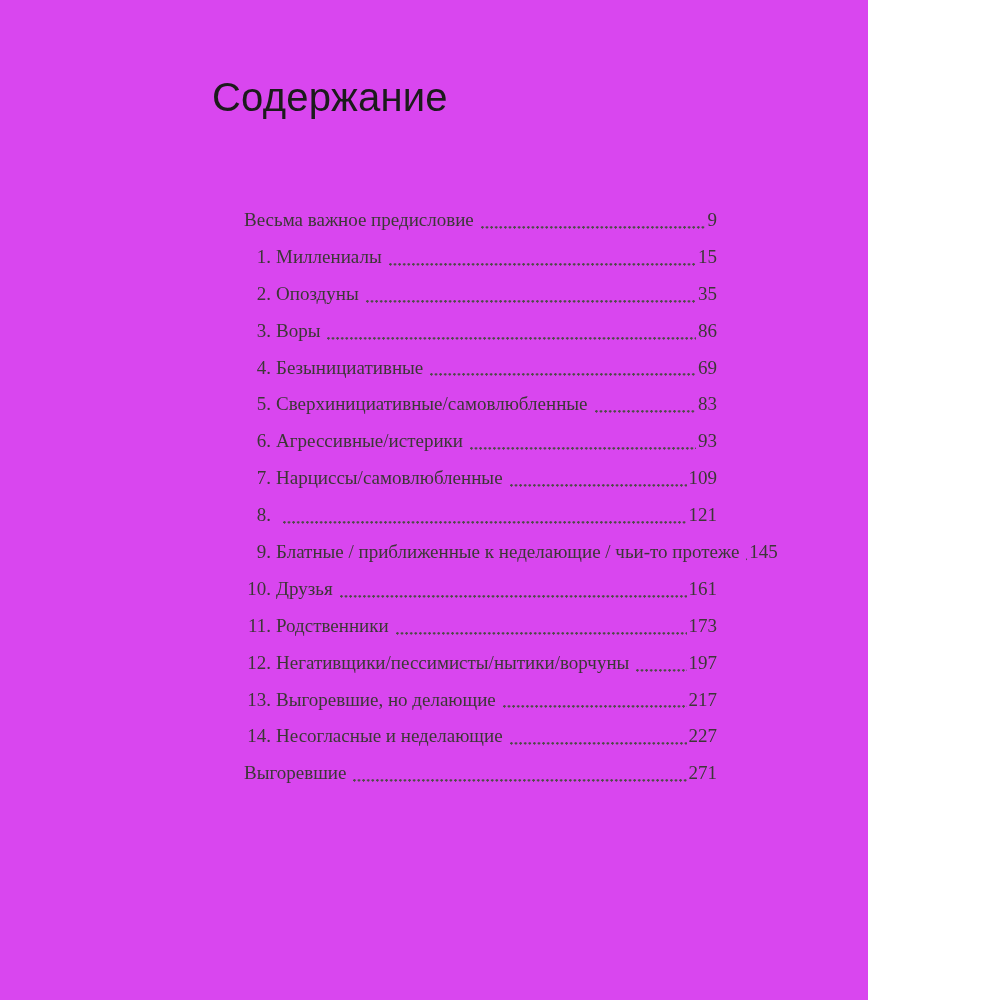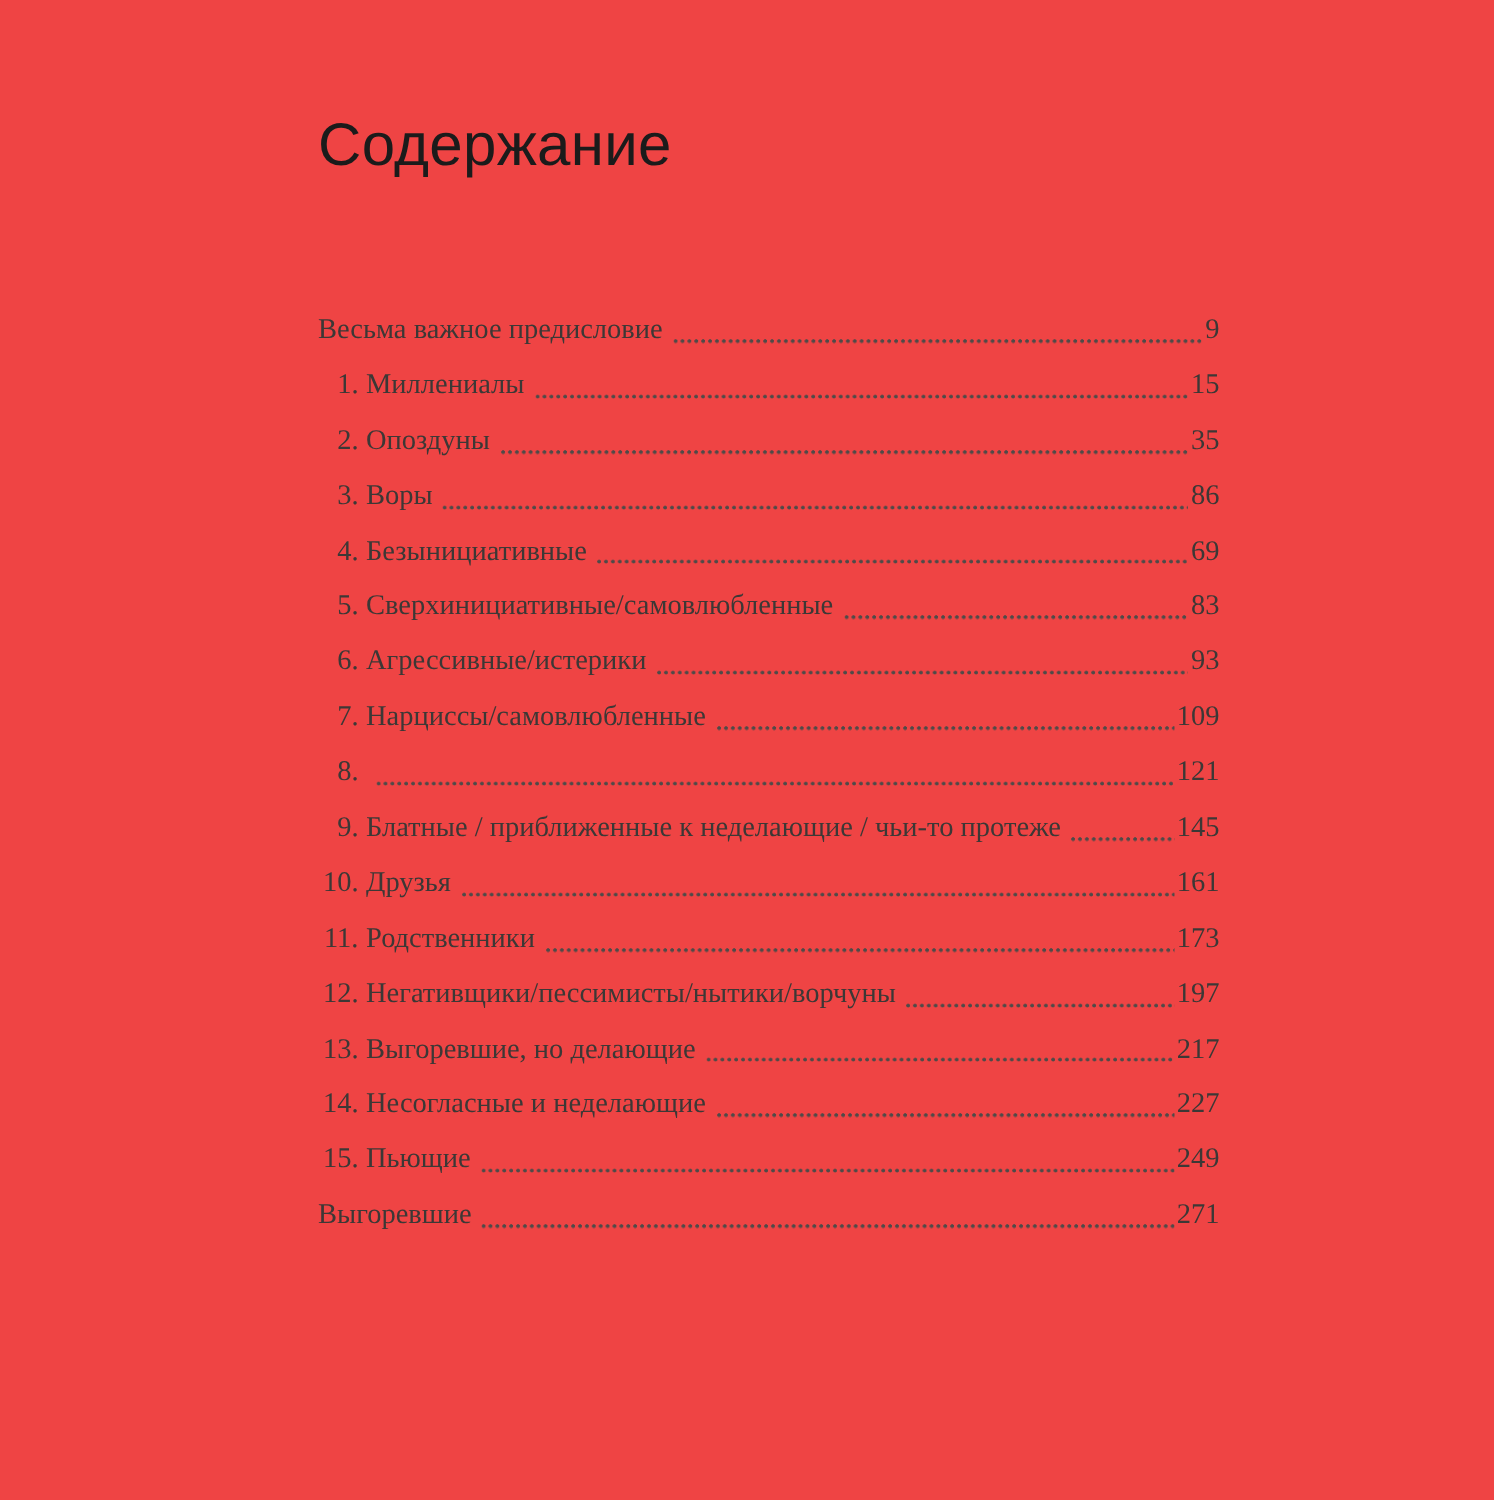--- a/index.html
+++ b/index.html
@@ -7,36 +7,37 @@
     padding: 0;
     background: #ffffff;
   }
   body {
     width: 1000px;
     height: 1000px;
     overflow: hidden;
   }
   .page {
     box-sizing: border-box;
-    width: 996px;
+    width: 868px;
     height: 1000px;
     padding: 75px 183px 0 212px;
-    background: #ef4444;
+    background: #d946ef;
   }
   .page-title {
     margin: 0 0 83px 0;
     font-family: "Liberation Sans", "DejaVu Sans", sans-serif;
     font-weight: 400;
     font-size: 40px;
     line-height: 44px;
     color: #1b1b1b;
     letter-spacing: 0.2px;
   }
   .toc {
     width: 100%;
+    margin-left: 32px;
   }
   .toc-row {
     display: flex;
     align-items: baseline;
     height: 36.9px;
     line-height: 36.9px;
     font-family: "Liberation Serif", "DejaVu Serif", serif;
     font-size: 19px;
     color: #3c3836;
     white-space: nowrap;
@@ -181,26 +182,20 @@
       <span class="toc-page">217</span>
     </div>
 
     <div class="toc-row">
       <span class="toc-num">14.</span>
       <span class="toc-label">Несогласные и неделающие</span>
       <span class="toc-leader"></span>
       <span class="toc-page">227</span>
     </div>
 
-    <div class="toc-row">
-      <span class="toc-num">15.</span>
-      <span class="toc-label">Пьющие</span>
-      <span class="toc-leader"></span>
-      <span class="toc-page">249</span>
-    </div>
 
     <div class="toc-row">
 
       <span class="toc-label">Выгоревшие</span>
       <span class="toc-leader"></span>
       <span class="toc-page">271</span>
     </div>
 
   </div>
 </div>

